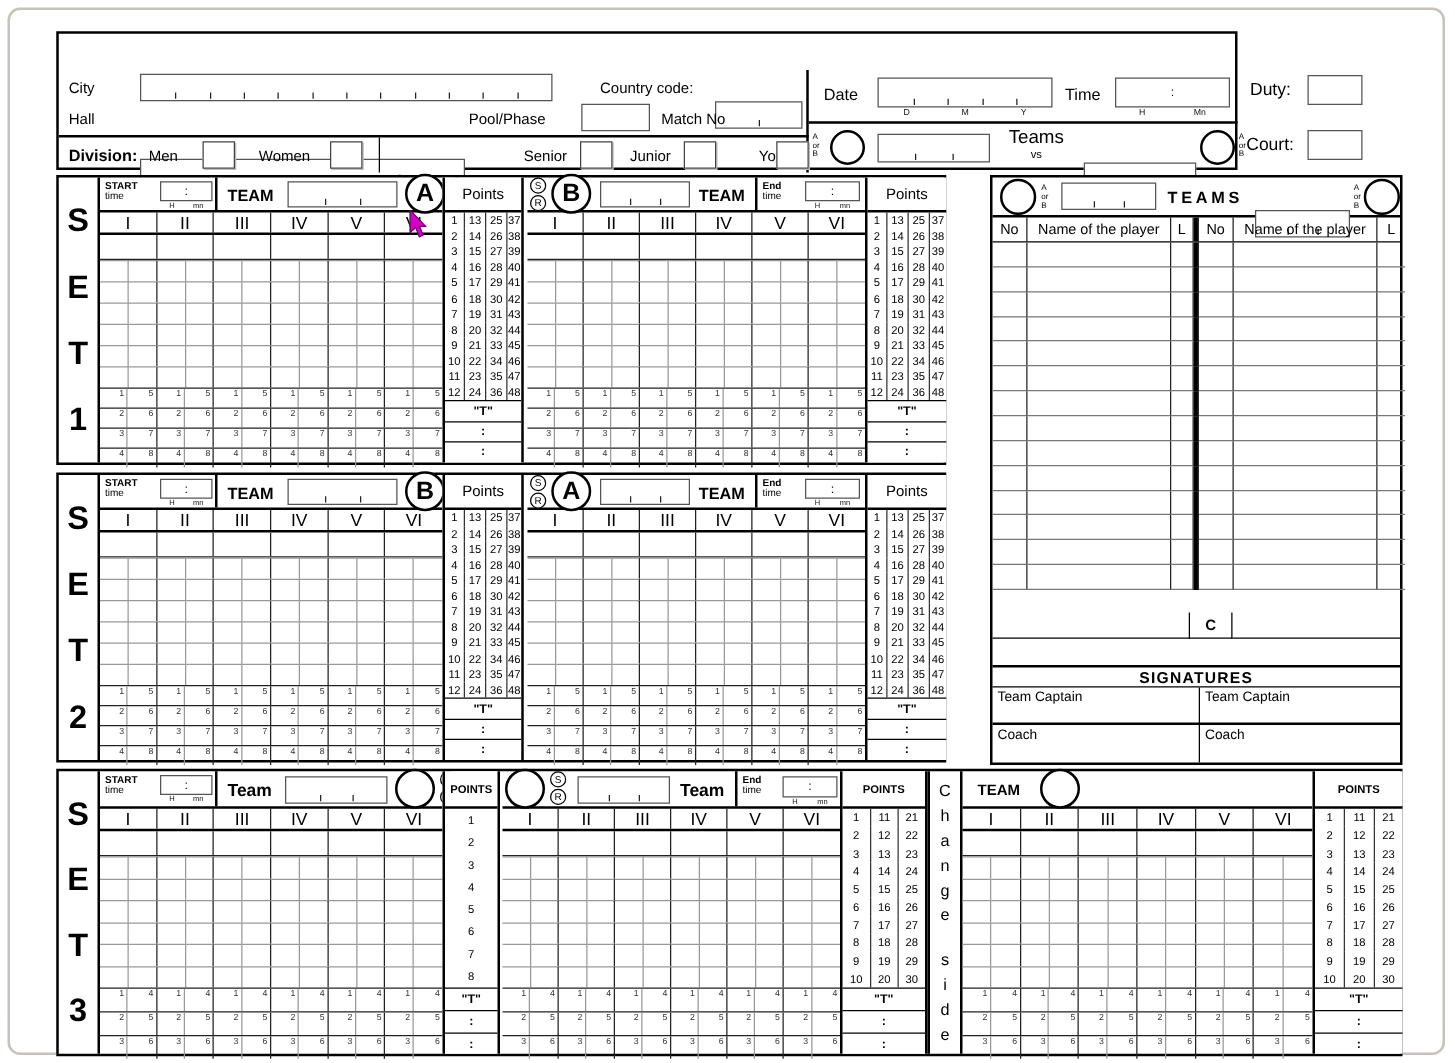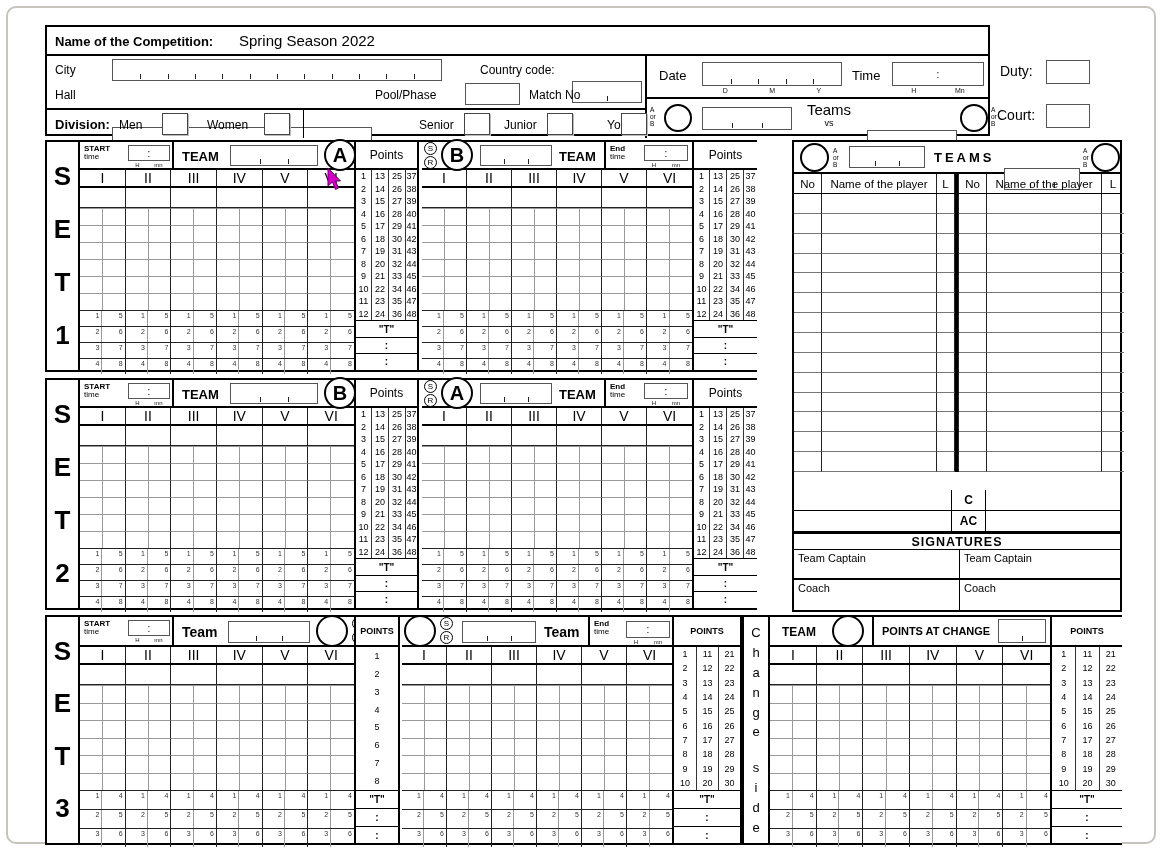--- a/index.html
+++ b/index.html
@@ -77,24 +77,20 @@
   .chk { border:1px solid #444; background:#fff; box-shadow:1px 1px 0 #bbb; }
 </style>
 </head>
 <body>
 
 <div id="canvas">
   <div id="frame"></div>
 
   <div class="abs bx" style="left:45px;top:25px;width:945px;height:111px;">
 
-    <div class="abs" style="left:0;top:0;width:100%;height:29px;border-bottom:2px solid #000;">
-      <span class="abs lbl b" style="left:8px;top:7px;font-size:13px;">Name of the Competition:</span>
-      <span class="abs" style="left:192px;top:5px;font-size:15px;">Spring Season 2022</span>
-    </div>
 
     <div class="abs" style="left:0;top:29px;width:600px;height:82px;border-right:2px solid #000;">
       <span class="abs lbl" style="left:8px;top:7px;">City</span>
       <div class="abs tickbox" style="left:65px;top:3px;width:330px;height:22px;">
           <span class="tick" style="left: 8.33333%;"></span>
           <span class="tick" style="left: 16.6667%;"></span>
           <span class="tick" style="left: 25%;"></span>
           <span class="tick" style="left: 33.3333%;"></span>
           <span class="tick" style="left: 41.6667%;"></span>
           <span class="tick" style="left: 50%;"></span>
@@ -2000,26 +1996,20 @@
         <span>e</span>
         <span>s</span>
         <span>i</span>
         <span>d</span>
         <span>e</span>
       </div>
 
     <div class="shead" style="left:723px;width:280px;height:30px;">
       <span class="abs b" style="left:12px;top:8px;font-size:12px;">TEAM</span>
       <div class="abs circle" style="left:62px;top:-2px;width:32px;height:32px;"></div>
-      <div class="abs" style="left:102px;top:0;width:178px;height:100%;border-left:2px solid #000;">
-        <span class="abs b" style="left:8px;top:8px;font-size:11px;">POINTS AT CHANGE</span>
-        <div class="abs tickbox" style="left:124px;top:2px;width:48px;height:24px;">
-            <span class="tick" style="left: 50%;"></span>
-          </div>
-      </div>
     </div>
 
     <div class="abs" style="left:723px;top:30px;width:280px;height:200px;">
       <div class="roman-row" style="height:18px;">
           <div>I</div>
           <div>II</div>
           <div>III</div>
           <div>IV</div>
           <div>V</div>
           <div>VI</div>
@@ -2425,25 +2415,20 @@
         <div></div>
         <div></div>
       </div>
       </div>
 
     <div class="abs offrow" style="left:0;top:348px;width:100%;height:21px;">
       <div></div>
       <div class="b" style="font-size:12px;">C</div>
       <div></div>
     </div>
-    <div class="abs offrow" style="left:0;top:369px;width:100%;height:21px;">
-      <div></div>
-      <div class="b" style="font-size:12px;">AC</div>
-      <div></div>
-    </div>
 
     <div class="abs secthead" style="left:0;top:390px;width:100%;height:18px;">SIGNATURES</div>
     <div class="abs sigrow" style="left:0;top:408px;width:100%;height:30px;">
       <div>Team Captain</div>
       <div>Team Captain</div>
     </div>
     <div class="abs sigrow" style="left:0;top:438px;width:100%;height:30px;">
       <div style="border-bottom:none;">Coach</div>
       <div style="border-bottom:none;">Coach</div>
     </div>

